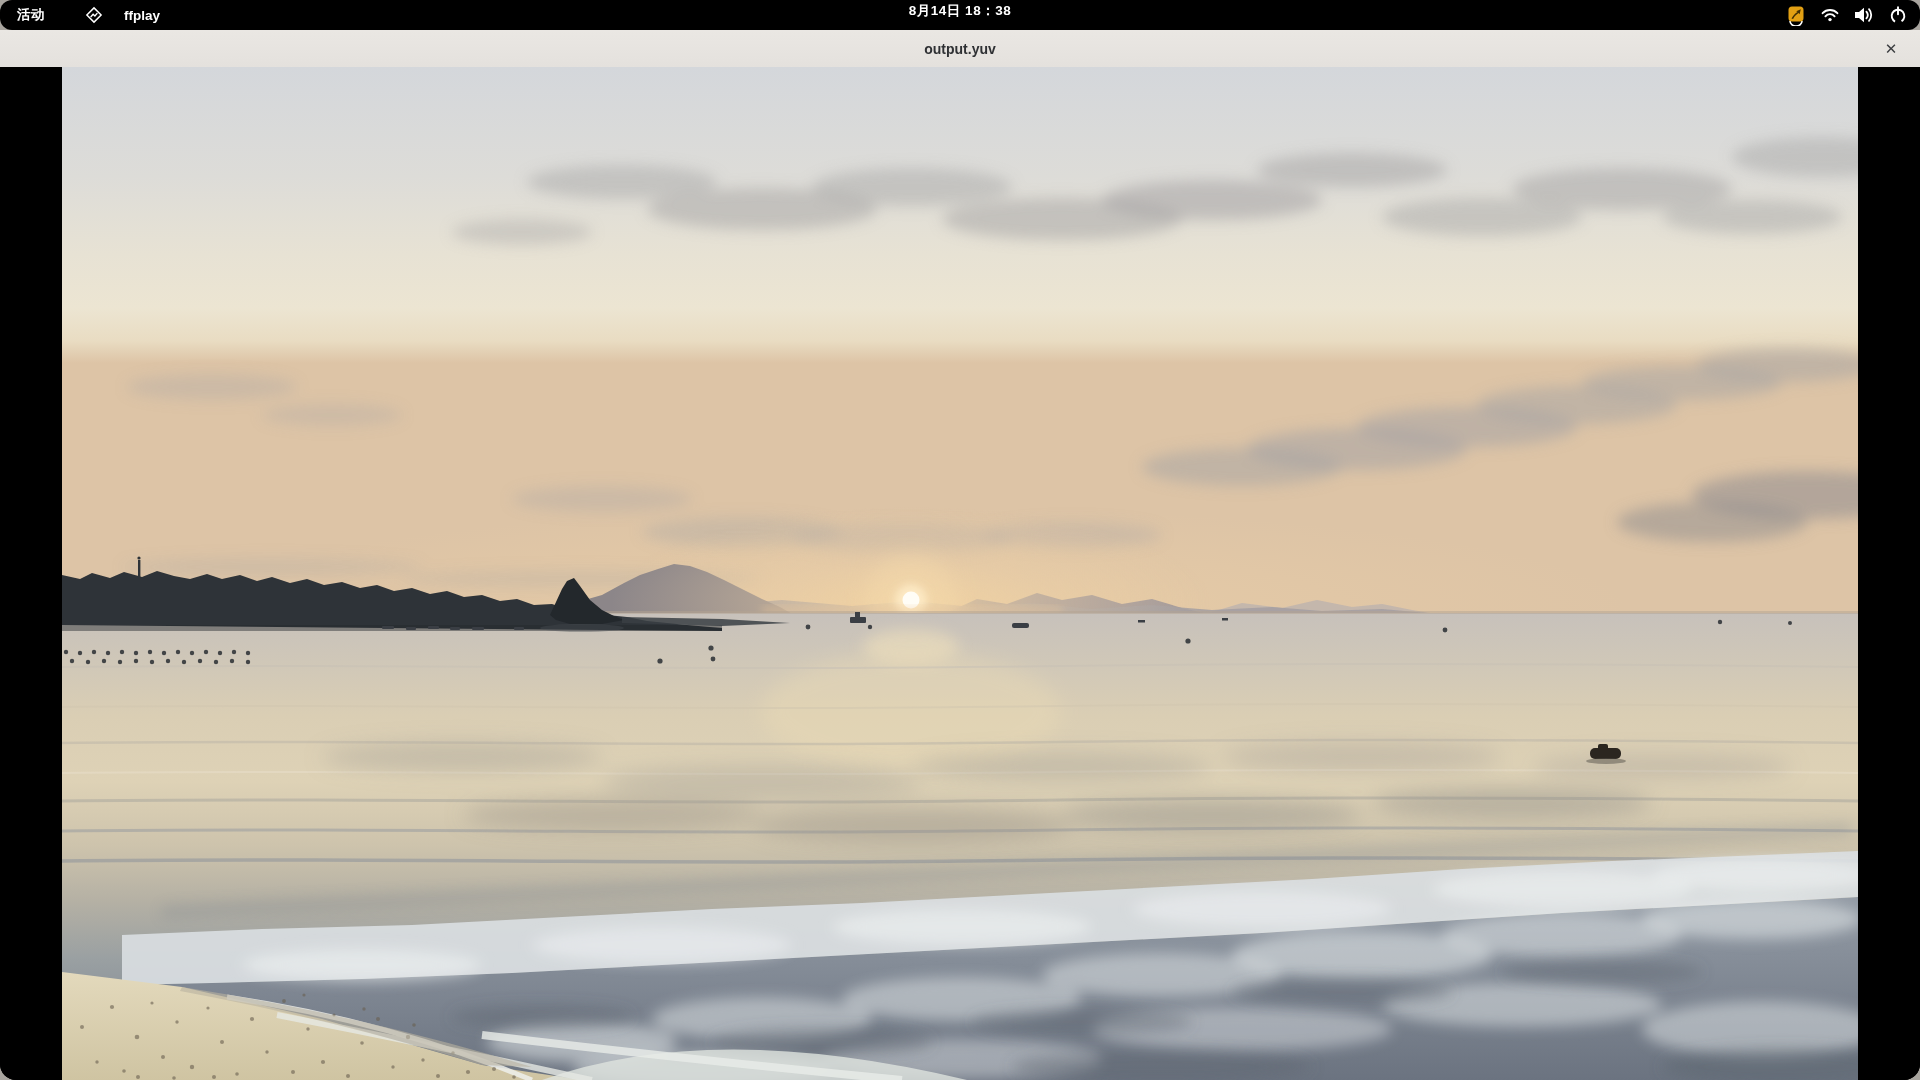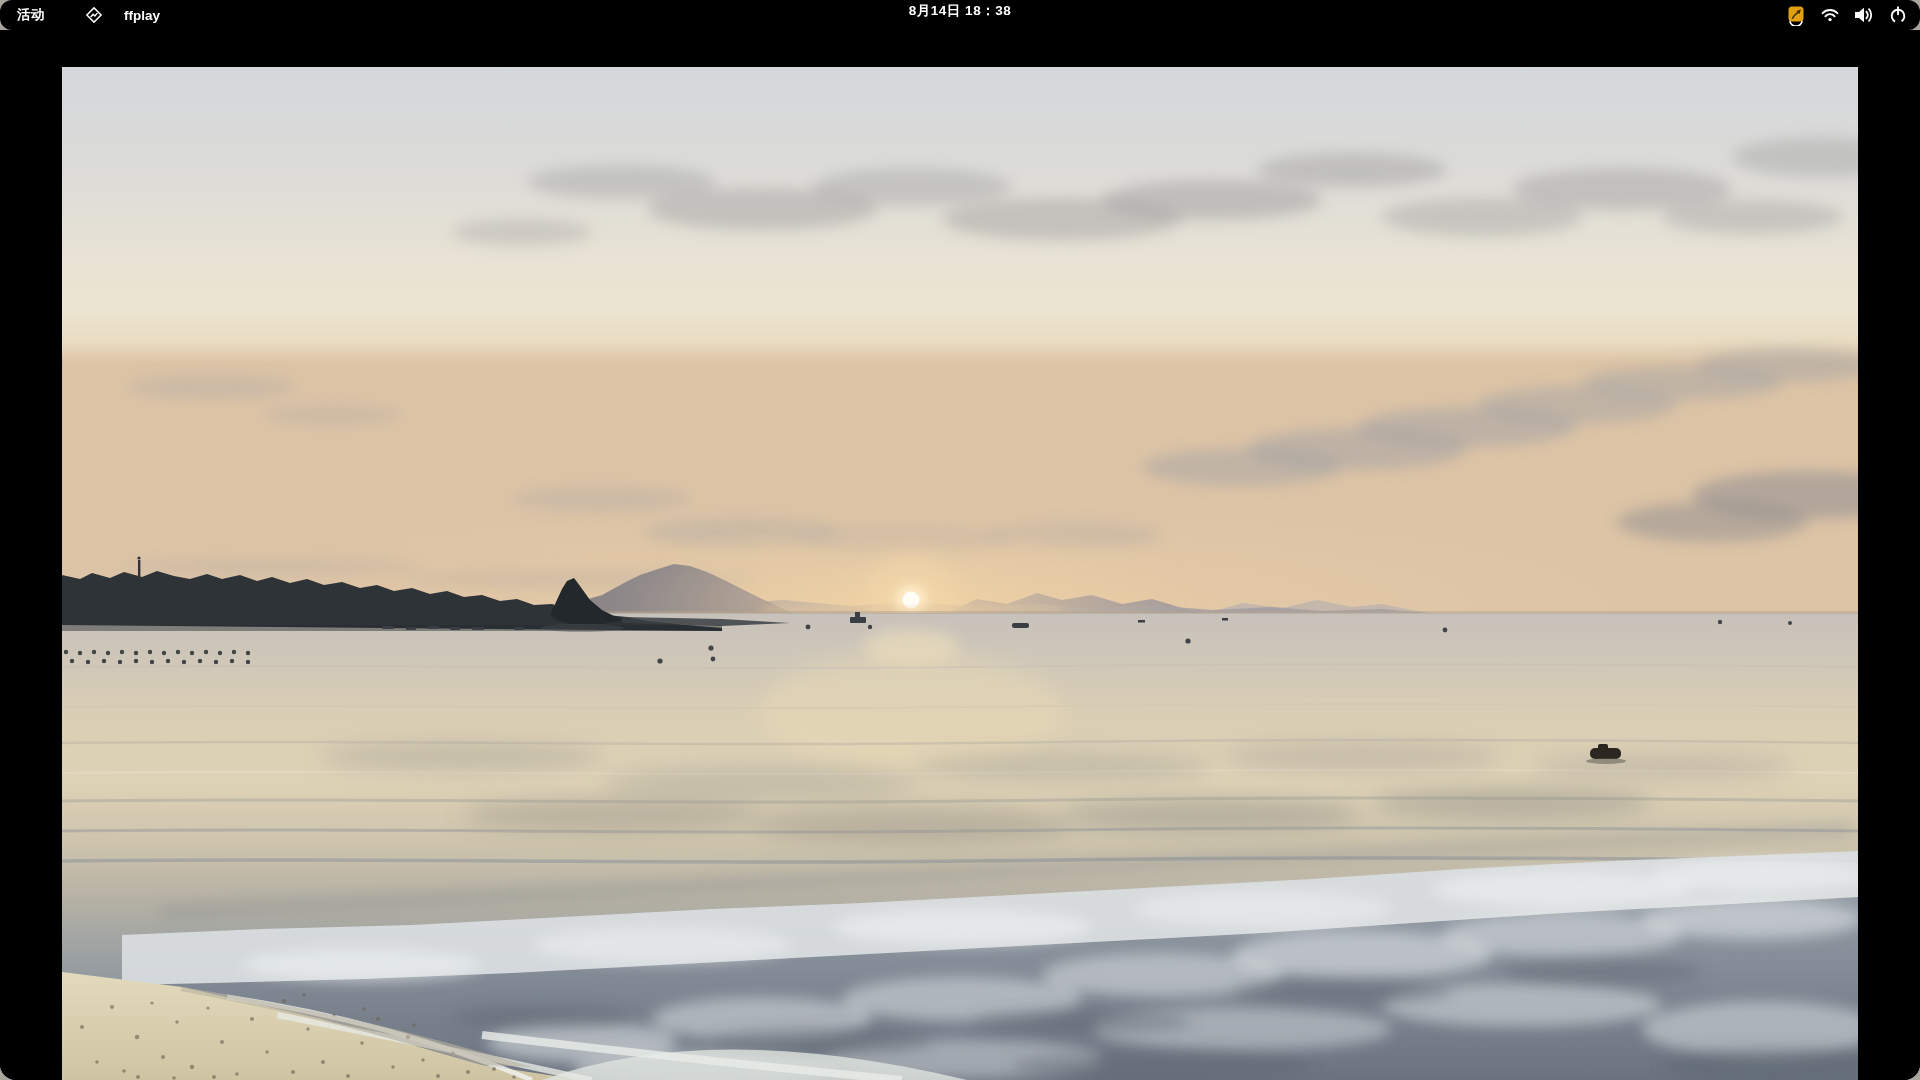--- a/index.html
+++ b/index.html
@@ -69,20 +69,24 @@
       </g>
     </svg>
     <svg width="20" height="20" viewBox="0 0 20 20">
       <circle cx="10" cy="11" r="6.3" stroke="#fff" stroke-width="1.9" fill="none" stroke-dasharray="32 8" transform="rotate(118 10 11)"></circle>
       <line x1="10" y1="2.2" x2="10" y2="9.2" stroke="#fff" stroke-width="1.9" stroke-linecap="round"></line>
     </svg>
   </div>
 </div>
 
 <div class="window">
+  <div class="titlebar">
+    <span class="title">output.yuv</span>
+    <span class="closebtn">✕</span>
+  </div>
 
   <div class="content">
     <div class="video">
       <svg width="1796" height="1013" viewBox="0 0 1796 1013">
         <defs>
           <linearGradient id="g-sky" x1="0" y1="0" x2="0" y2="1">
             <stop offset="0" stop-color="#d4d7db"></stop>
             <stop offset=".2" stop-color="#dddcd8"></stop>
             <stop offset=".34" stop-color="#e7e2d4"></stop>
             <stop offset=".44" stop-color="#ece5d2"></stop>

